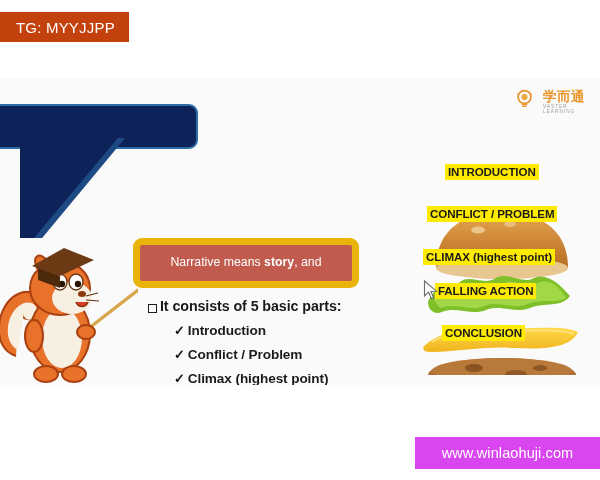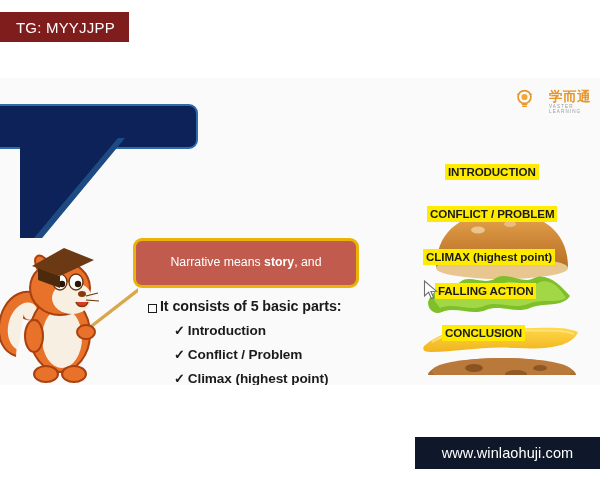--- a/index.html
+++ b/index.html
@@ -21,38 +21,38 @@
 
   
   .tg-badge {
     position: absolute;
     left: 0px;
     top: 12px;
     height: 30px;
     padding: 0 14px 0 16px;
     display: flex;
     align-items: center;
-    background: #7f1d1d;
+    background: #c2410c;
     color: #ffffff;
     font-size: 15px;
     letter-spacing: 0.2px;
     white-space: nowrap;
   }
 
   
   .wm-badge {
     position: absolute;
     left: 415px;
     top: 437px;
     width: 185px;
     height: 32px;
     display: flex;
     align-items: center;
     justify-content: center;
-    background: #0f172a;
+    background: #d946ef;
     color: #ffffff;
     font-size: 14.5px;
     letter-spacing: 0.1px;
   }
 
   
   .slide {
     position: absolute;
     left: 0px;
     top: 78px;
@@ -83,21 +83,21 @@
   .tail svg { display: block; }
 
   
   .red-box {
     position: absolute;
     left: 133px;
     top: 160px;
     width: 226px;
     height: 50px;
     background: #c05b4d;
-    border: 3px solid #eab308;
+    border: 7px solid #eab308;
     border-radius: 9px;
     display: flex;
     flex-direction: column;
     align-items: center;
     justify-content: center;
     color: #ffffff;
     font-size: 12.3px;
     line-height: 1.45;
     text-align: center;
   }
@@ -155,21 +155,21 @@
 
   
   .logo {
     position: absolute;
     left: 516px;
     top: 9px;
     width: 80px;
     height: 30px;
     display: flex;
     align-items: center;
-    gap: 16px;
+    gap: 10px;
   }
   .logo-bulb { flex: 0 0 auto; }
   .logo-txt { display: flex; flex-direction: column; line-height: 1; }
   .logo-cn {
     font-size: 13.5px;
     font-weight: bold;
     color: #e8952a;
     letter-spacing: 0.5px;
     font-family: "DejaVu Sans", sans-serif;
   }

